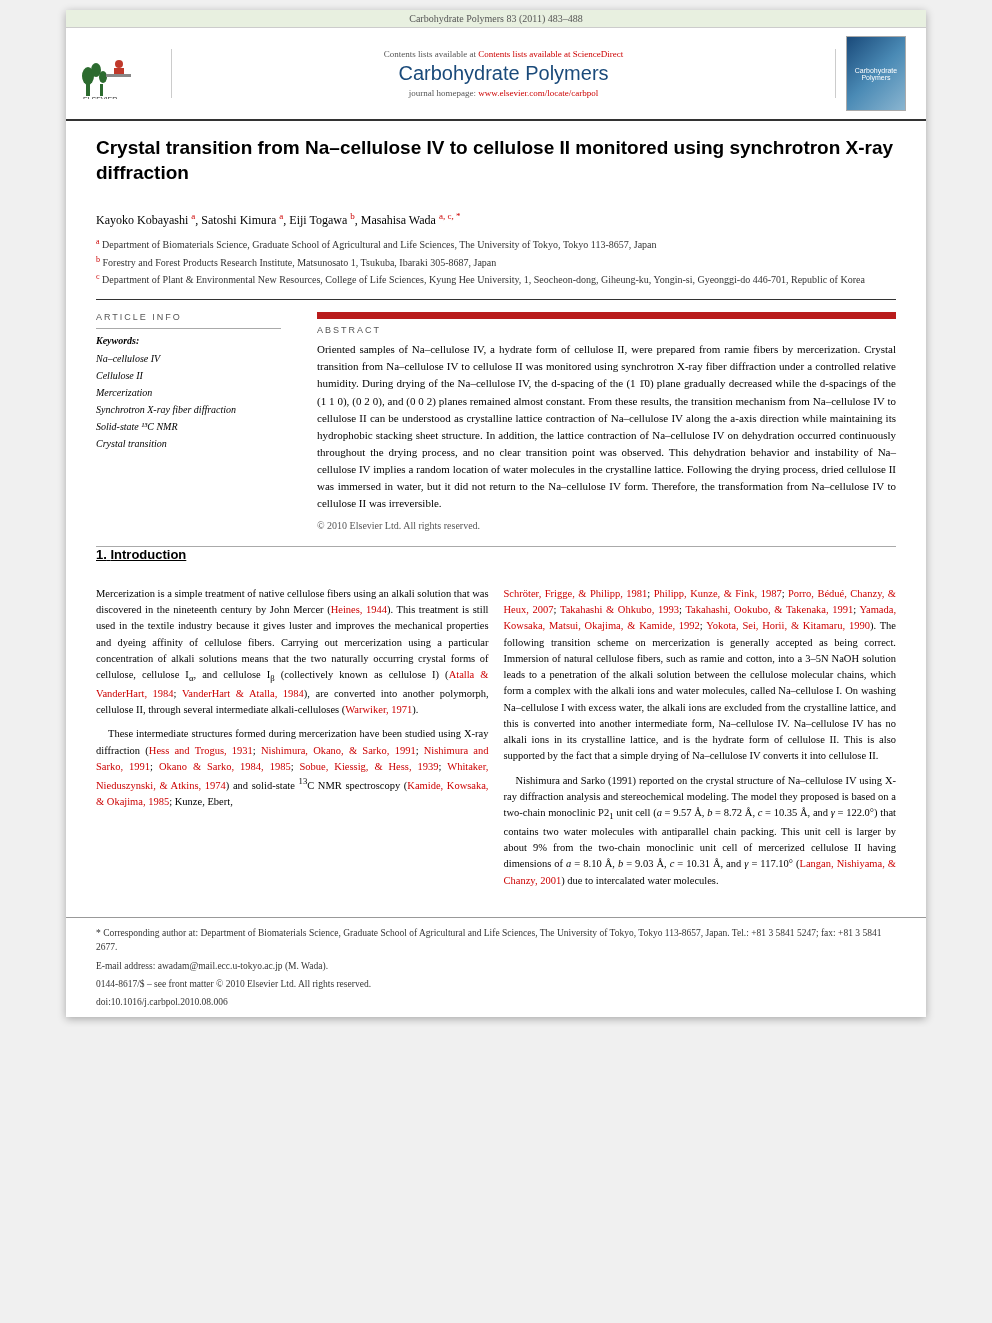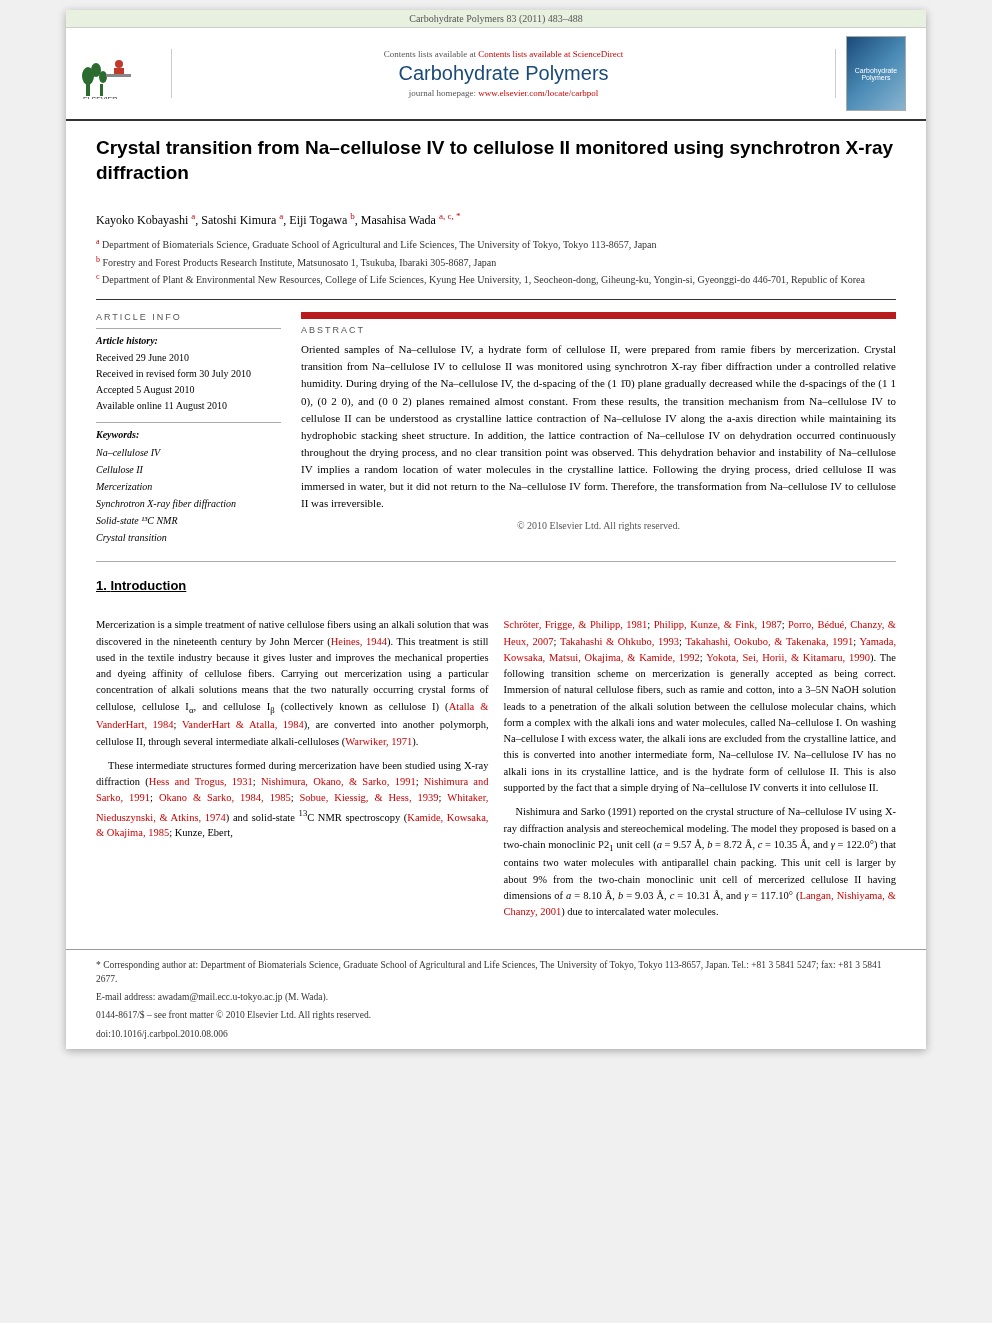--- a/index.html
+++ b/index.html
@@ -112,21 +112,21 @@
     .affiliations sup { color: #c00; font-size: 8px; }
     .affiliation-line { margin-bottom: 1px; }
     .divider-line {
       border: none;
       border-top: 1px solid #333;
       margin: 10px 0;
     }
     
     .two-col {
       display: flex;
-      gap: 20px;
+      gap: 36px;
       margin-top: 12px;
     }
     .col-left {
       width: 185px;
       flex-shrink: 0;
     }
     .col-right {
       flex: 1;
     }
     .section-heading {
@@ -172,30 +172,30 @@
     .abstract-section {
       border-top: 7px solid #b91c1c;
       padding-top: 6px;
     }
     .abstract-text {
       font-size: 11px;
       line-height: 1.55;
       text-align: justify;
     }
     .copyright-line {
-      text-align: center;
+      text-align: left;
       font-size: 10px;
       color: #555;
       margin-top: 8px;
     }
     
     .intro-section {
       margin-top: 15px;
       border-top: 1px solid #aaa;
-      padding-top: 16px;
+      padding-top: 0;
     }
     .section-title {
       font-size: 13px;
       font-weight: bold;
       margin-bottom: 8px;
       font-family: Arial, sans-serif;
       text-decoration: underline;
     }
     
     .body-two-col {
@@ -299,27 +299,20 @@
       </div>
     </div>
 
     <hr class="divider-line">
 
     <div class="two-col">
 
       <div class="col-left">
         <div class="section-heading">ARTICLE INFO</div>
 
-        <div class="article-info-section">
-          <div class="article-info-label">Article history:</div>
-          <div class="article-info-row">Received 29 June 2010</div>
-          <div class="article-info-row">Received in revised form 30 July 2010</div>
-          <div class="article-info-row">Accepted 5 August 2010</div>
-          <div class="article-info-row">Available online 11 August 2010</div>
-        </div>
 
         <div class="keywords-section">
           <div class="keywords-label">Keywords:</div>
           <div class="keywords-list">
             <div>Na–cellulose IV</div>
             <div>Cellulose II</div>
             <div>Mercerization</div>
             <div>Synchrotron X-ray fiber diffraction</div>
             <div>Solid-state ¹³C NMR</div>
             <div>Crystal transition</div>

